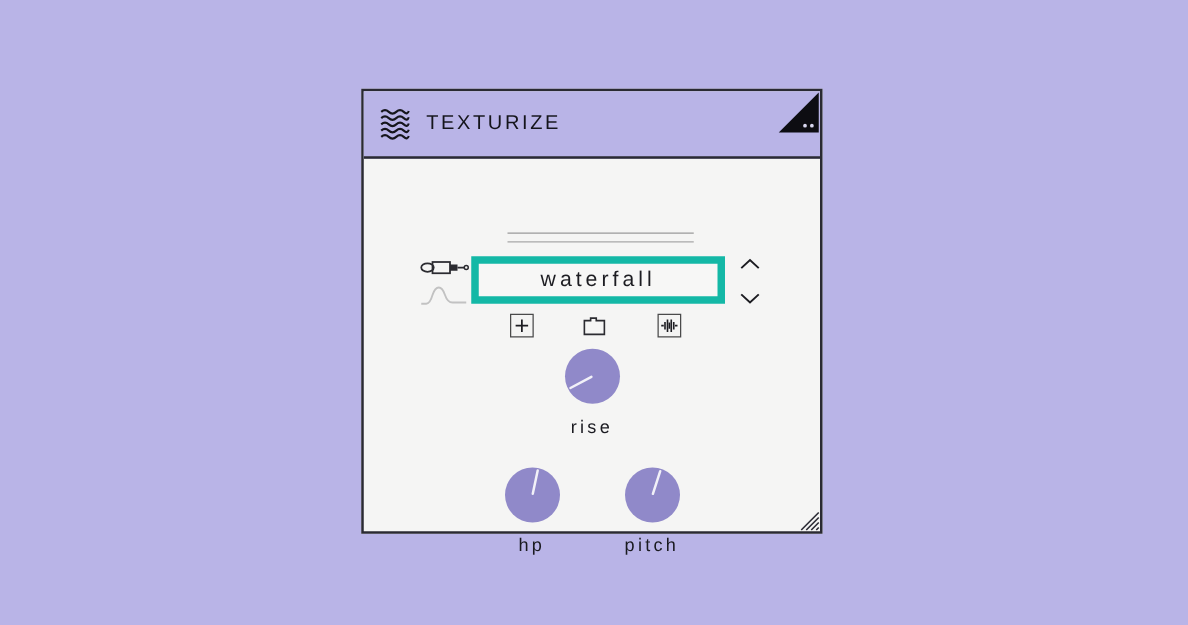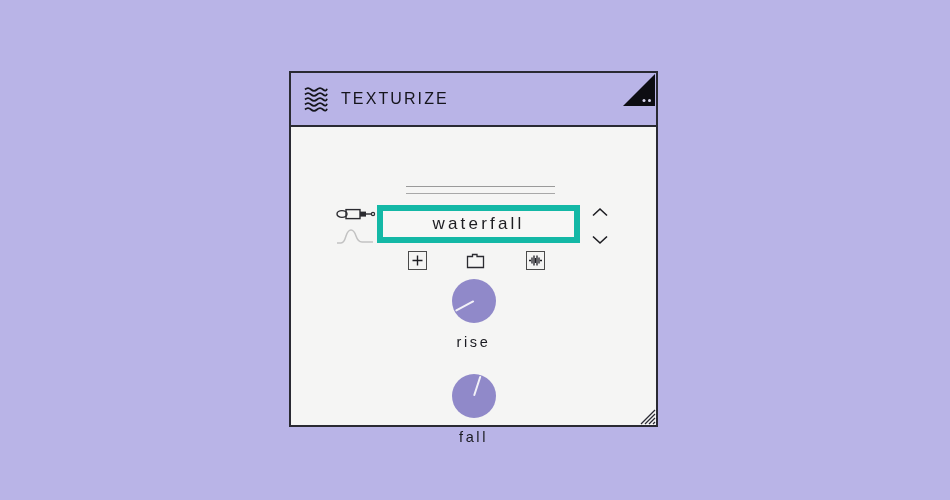--- a/index.html
+++ b/index.html
@@ -316,23 +316,29 @@
           <div class="knob">
             <div class="knob-pointer" style="transform:translate(-1px,-21px) rotate(-118deg)"></div>
           </div>
           <div class="knob-label">rise</div>
         </div>
       </div>
 
       <div class="knob-row">
         <div class="knob-cell">
           <div class="knob">
+            <div class="knob-pointer" style="transform:translate(-1px,-21px) rotate(12deg)"></div>
+          </div>
+          <div class="knob-label">hp</div>
+        </div>
+        <div class="knob-cell">
+          <div class="knob">
             <div class="knob-pointer" style="transform:translate(-1px,-21px) rotate(18deg)"></div>
           </div>
-          <div class="knob-label">fall</div>
+          <div class="knob-label">pitch</div>
         </div>
       </div>
 
     </div>
 
     <span id="resize-grip">
       <svg width="17" height="17" viewBox="0 0 17 17">
         <g stroke="#2a2a33" stroke-width="1.3">
           <path d="M16 2 L2 16"></path>
           <path d="M16 6 L6 16"></path>

